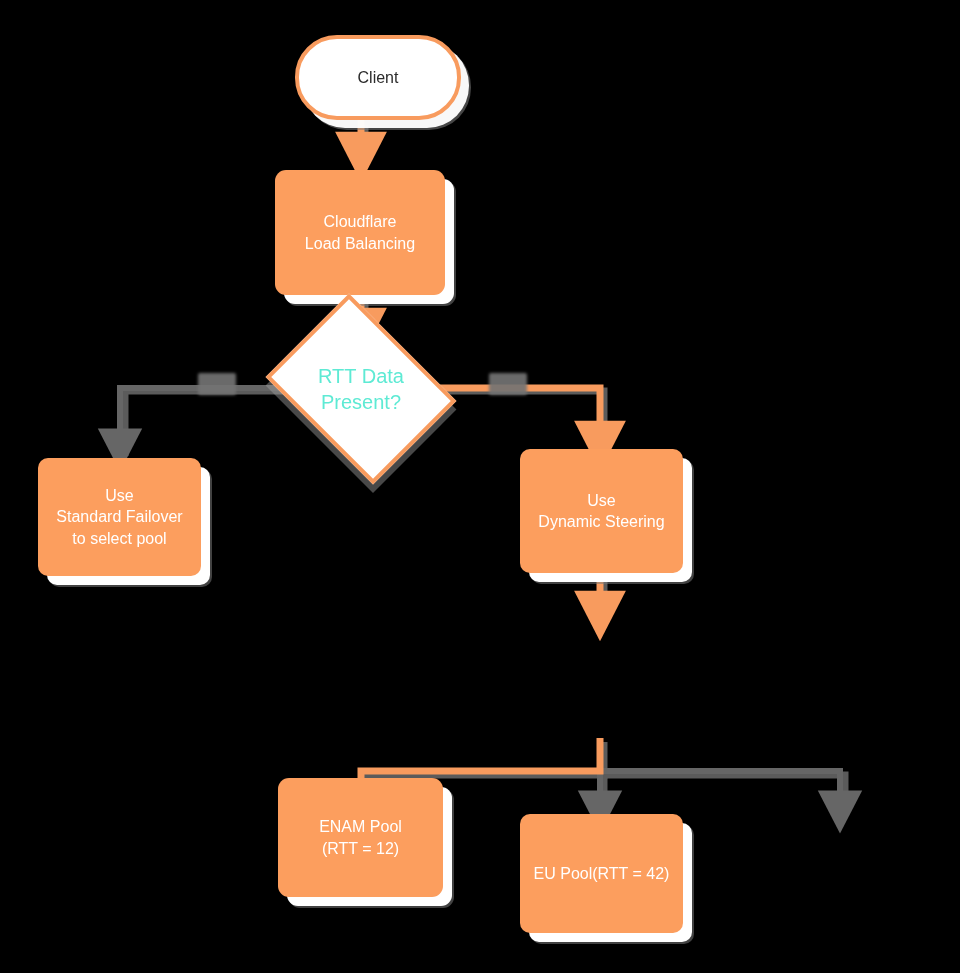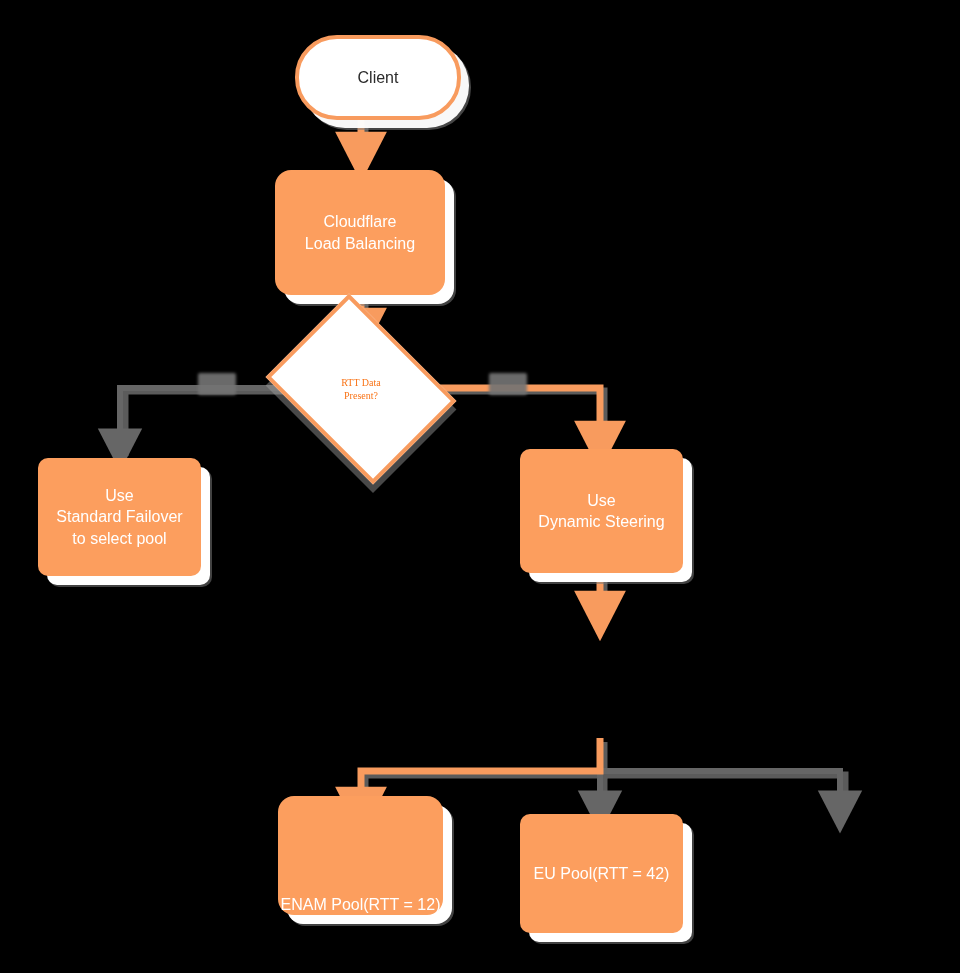--- a/index.html
+++ b/index.html
@@ -18,33 +18,33 @@
   .n-terminator{
     background:#ffffff;border:4px solid #f89b5e;border-radius:42px;
     color:#2b2b2b;font-size:16px;
     box-shadow:8px 8px 0 0 rgba(255,255,255,0.96), 10px 10px 0 0 rgba(128,128,128,0.55);
   }
   
   .n-process{
     background:#fc9e5e;color:#ffffff;font-size:16px;border-radius:8px;
     box-shadow:9px 9px 0 0 #ffffff, 11px 11px 0 0 rgba(120,120,120,0.55);
   }
-  .n-process.sq{border-radius:16px;}
+  .n-process.sq{border-radius:11px;}
   .n-process.rnd{border-radius:10px;}
 
   
   .n-decision{background:transparent;}
   .n-decision .dia{
     position:absolute;inset:0;
     background:#ffffff;border:4px solid #f89b5e;
     transform:rotate(45deg);
     box-shadow:6px 6px 0 0 rgba(160,160,160,0.45);
   }
   .n-decision .dlabel{
-    position:relative;z-index:2;color:#f97316;font-size:10px;width:100%;font-family:Liberation Serif, serif;
+    position:relative;z-index:2;color:#5eead4;font-size:20px;width:100%;
   }
   .n-decision{display:flex;align-items:center;justify-content:center;}
 
   .bold{font-weight:normal;}
 
   
   .edge-label{
     position:absolute;background:rgba(115,115,115,0.92);
     border-radius:2px;filter:blur(1.6px);
     color:rgba(200,200,200,0.55);font-size:9px;
@@ -119,21 +119,21 @@
     <span>Standard Failover</span>
     <span>to select pool</span>
   </div>
 
   <div class="node n-process rnd" style="left:520px;top:449px;width:163px;height:124px;flex-direction:column;">
     <span>Use</span>
     <span>Dynamic Steering</span>
   </div>
 
 
-  <div class="node n-process sq" style="left:278px;top:796px;width:165px;height:119px;flex-direction:row;align-items:flex-end;">
+  <div class="node n-process sq" style="left:278px;top:778px;width:165px;height:119px;flex-direction:column;">
     <span>ENAM Pool</span>
     <span><span>(</span><span class="bold">RTT = 12</span><span>)</span></span>
   </div>
 
   <div class="node n-process rnd" style="left:520px;top:814px;width:163px;height:119px;flex-direction:row;">
     <span>EU Pool</span>
     <span>(RTT = 42)</span>
   </div>
 
 

